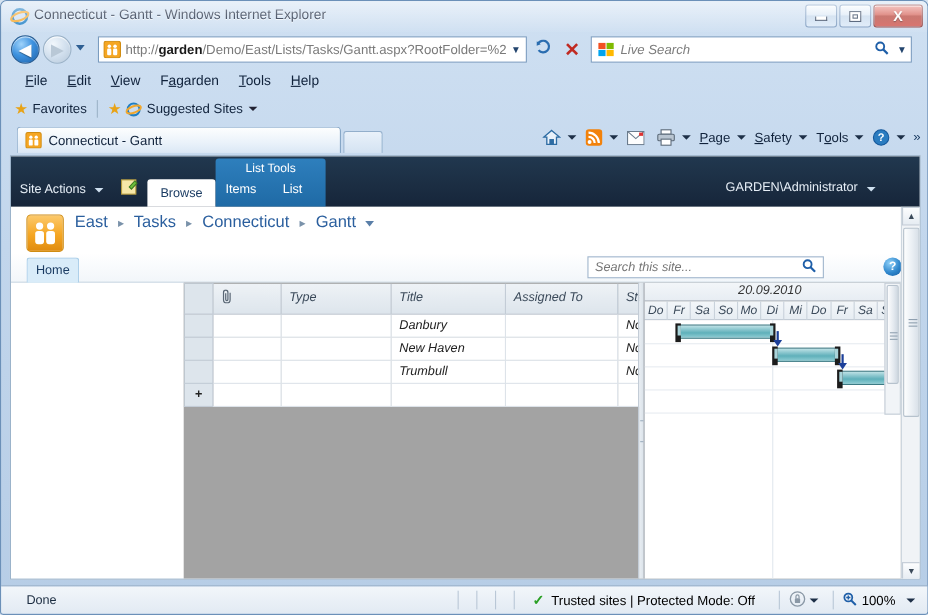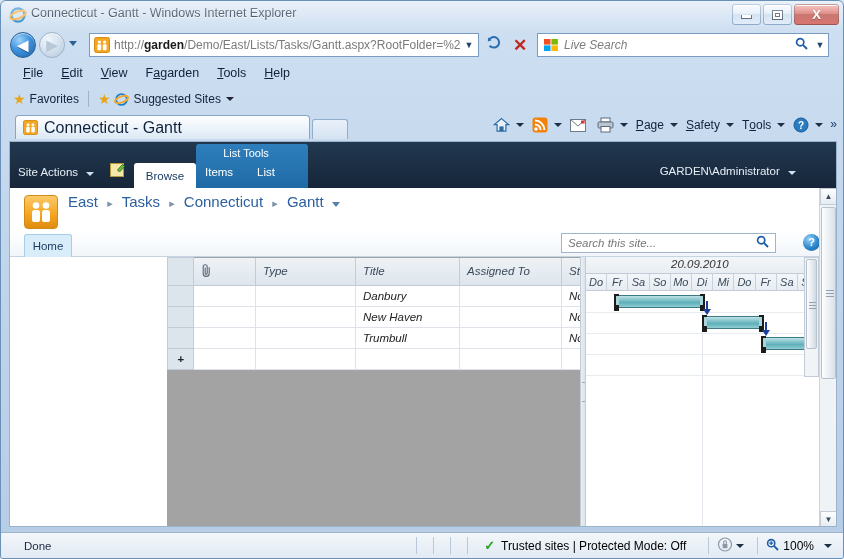--- a/index.html
+++ b/index.html
@@ -135,21 +135,21 @@
 
   
   .tabstrip { position:absolute; left:0; top:112px; width:844px; height:26px; }
   .ie-tab {
     position:absolute; left:14px; top:2px; width:295px; height:24px;
     background: linear-gradient(180deg,#fdfefe 0%, #eaf2fa 60%, #dbe8f5 100%);
     border:1px solid #86a6c6; border-bottom:none; border-radius:4px 4px 0 0;
     display:flex; align-items:center; padding-left:7px;
   }
   .ie-tab .tab-ico { width:15px;height:15px; margin-right:6px;}
-  .ie-tab .tab-title { font-size:16px; color:#10223b; }
+  .ie-tab .tab-title { font-size:12px; color:#10223b; }
   .newtab {
     position:absolute; left:311px; top:6px; width:36px; height:20px;
     background: linear-gradient(180deg,#e9f1fa,#d4e3f2);
     border:1px solid #92aecb; border-bottom:none; border-radius:3px 3px 0 0;
   }
   .cmdicons { position:absolute; right:8px; top:4px; display:flex; align-items:center; gap:0; }
   .cmdicons .ci { display:flex; align-items:center; padding:0 3px; font-size:12px; color:#10223b;}
   .mini-caret { display:inline-block;width:0;height:0;margin:0 5px 0 3px;
      border-left:4px solid transparent;border-right:4px solid transparent;border-top:4px solid #1d2f47;}
   .chev { color:#1b3c63; font-size:12px; margin-left:2px; align-self:flex-start; }
@@ -171,21 +171,21 @@
   .sa-caret { display:inline-block;width:0;height:0;margin-left:5px;
      border-left:4px solid transparent;border-right:4px solid transparent;border-top:4px solid #cfe0ef;}
   .nav-edit-ico { position:absolute; left:100px; top:20px; width:16px;height:16px; }
   .browse-tab {
     position:absolute; left:124px; top:21px; width:62px; height:25px;
     background:#fff; border-radius:3px 3px 0 0;
     display:flex;align-items:center;justify-content:center;
     font-size:11.5px; color:#1b3c63;
   }
   .listtools {
-    position:absolute; left:186px; top:2px; width:112px; height:44px;
+    position:absolute; left:186px; top:2px; width:100px; height:44px;
     background: linear-gradient(180deg,#2e7fbd 0%, #1f6aa5 100%);
     border-radius:3px 3px 0 0;
   }
   .listtools .lt-title { position:absolute; left:0;top:3px;width:100px;text-align:center;
       font-size:11px;color:#fff;}
   .listtools .lt-items { position:absolute; left:9px;top:22px;font-size:11.5px;color:#fff;}
   .listtools .lt-list { position:absolute; left:61px;top:22px;font-size:11.5px;color:#fff;}
   .user-menu {
     position:absolute; right:42px; top:23px; color:#e6eef6; font-size:11.5px;
   }
@@ -212,21 +212,21 @@
     border-bottom:1px solid #c6d4e2;
   }
   .home-tab {
     position:absolute; left:14px; top:4px; width:48px; height:23px;
     background:#d9ecf9; border:1px solid #a8cde8; border-bottom:none;
     border-radius:3px 3px 0 0;
     display:flex;align-items:center;justify-content:center;
     font-size:11.5px; color:#1b3c63;
   }
   .sp-search {
-    position:absolute; left:551px; top:3px; width:215px; height:20px;
+    position:absolute; left:524px; top:3px; width:215px; height:20px;
     background:#fff; border:1px solid #9fb5cc; display:flex; align-items:center;text-align:center;
   }
   .sp-search .ph { font-size:11.5px; color:#777; font-style:italic; padding-left:6px;}
   .sp-search .mag { margin-left:auto; color:#1f5fa8; font-size:12px; font-weight:bold; padding-right:6px;}
   .help-ico {
     position:absolute; left:793px; top:4px; width:17px;height:17px;border-radius:50%;
     background: radial-gradient(circle at 35% 30%, #8fd0f8 0%, #2e86cc 55%, #15599c 100%);
     color:#fff; font-size:11px; font-weight:bold; text-align:center; line-height:17px;
   }
 

